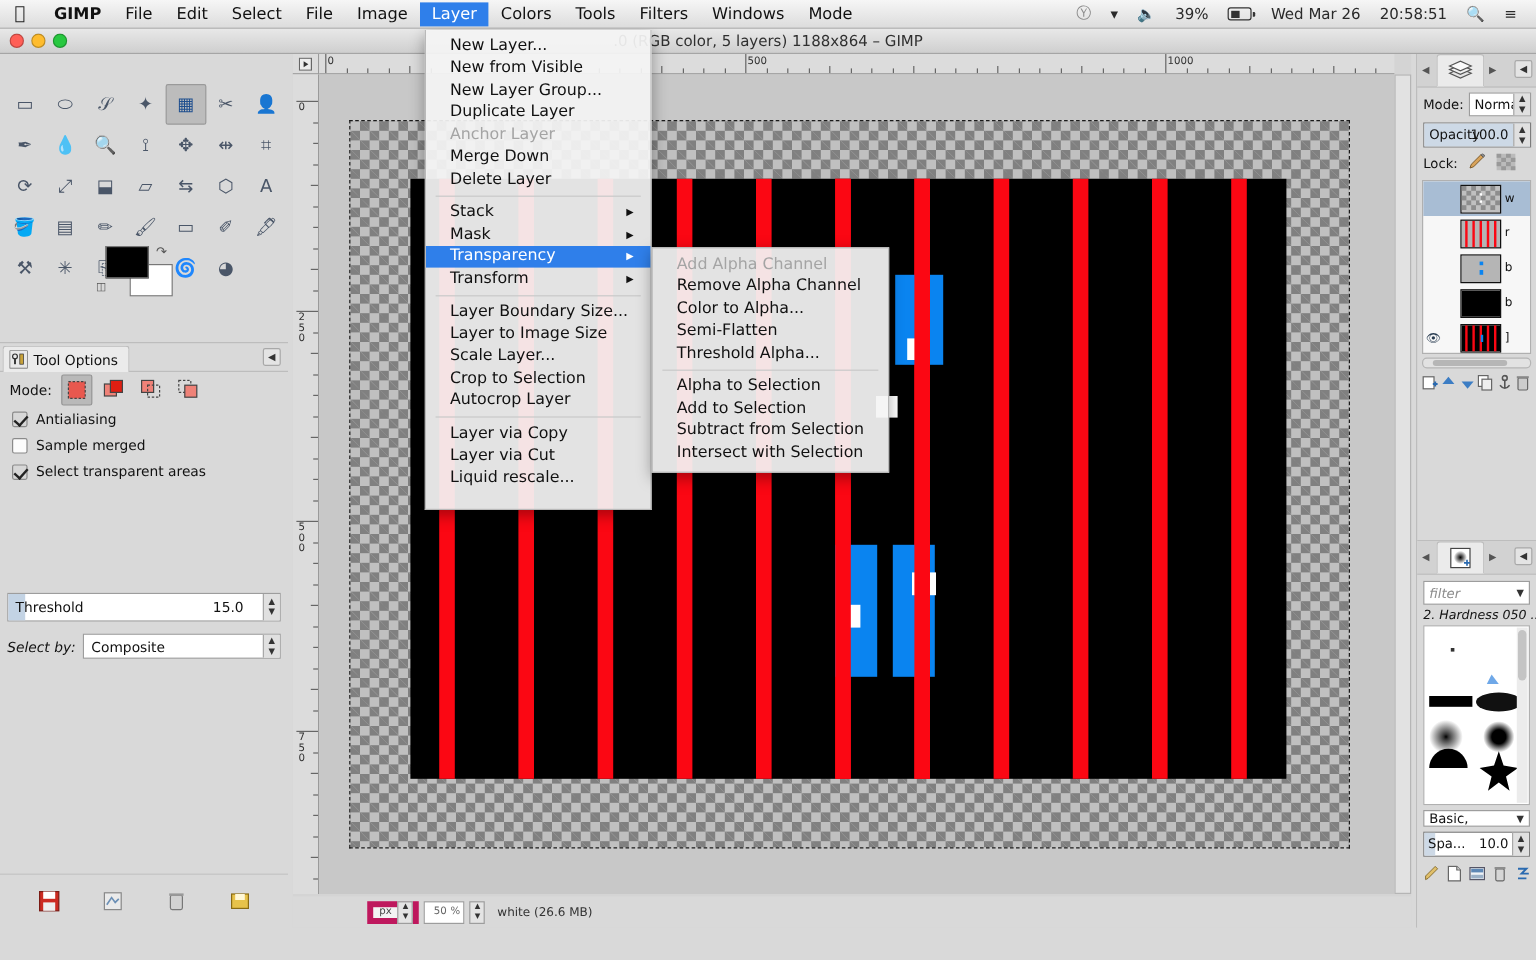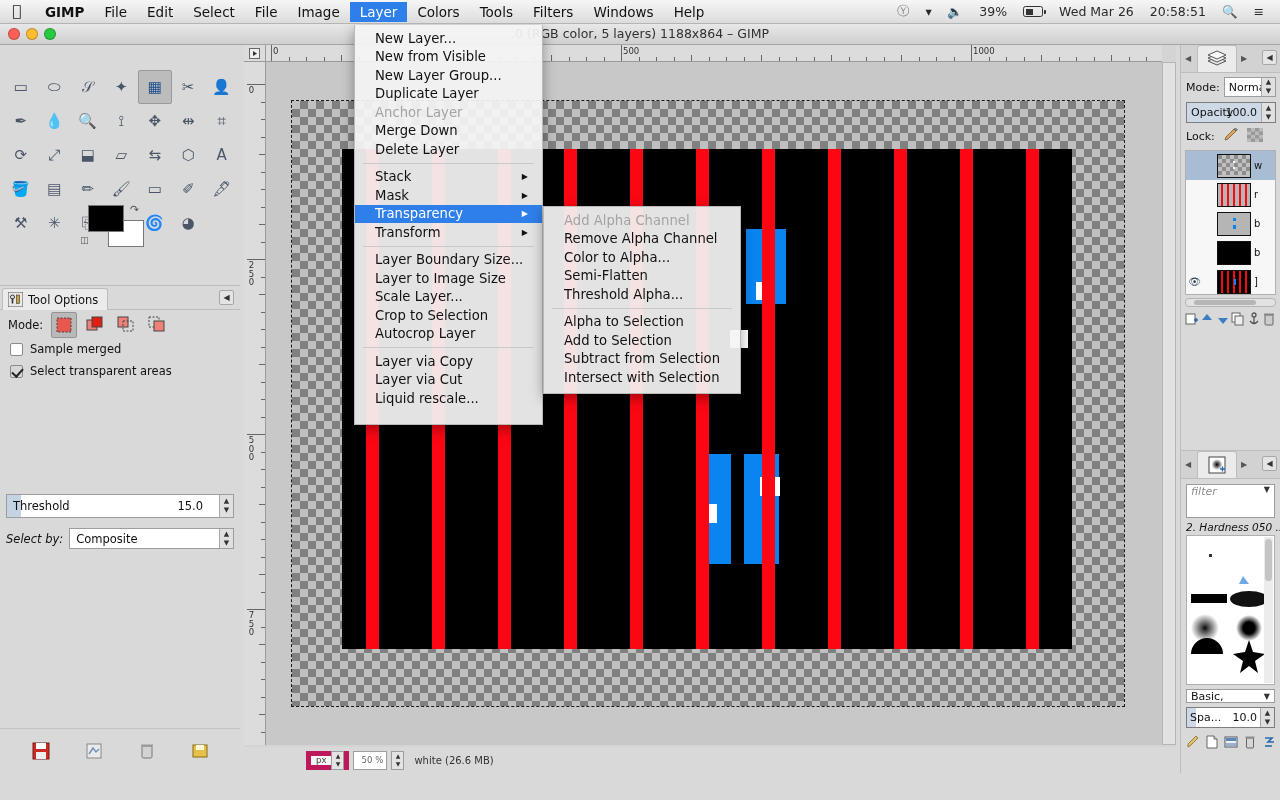--- a/index.html
+++ b/index.html
@@ -155,21 +155,21 @@
   .eye{width:17px;text-align:center;font-size:10px;color:#2a3d52;}
   .lnkcol{width:14px;}
   .lthumb{width:34px;height:24px;border:1px solid #111;background:#ccc;margin-right:3px;flex:0 0 auto;}
   .lname{font-size:10px;color:#111;white-space:nowrap;overflow:hidden;}
   #layerScroll{margin:3px 4px 0 4px;height:9px;background:#e2e2e2;border:1px solid #b5b5b5;border-radius:4px;position:relative;}
   #layerScrollThumb{position:absolute;left:8px;top:1px;height:5px;width:62px;background:#b6b6b6;border-radius:3px;}
   #layerFoot{display:flex;align-items:center;justify-content:space-around;padding:4px 3px;}
   .lfi{width:15px;height:15px;display:flex;align-items:center;justify-content:center;}
 
   #brushDock{position:absolute;left:0;top:405px;width:99px;bottom:0;border-top:1px solid #bdbdbd;background:#d9d9d9;}
-  #filterBox{margin:5px 5px 0 5px;height:34px;border:1px solid #9d9d9d;background:#fff;display:flex;position:relative;}
+  #filterBox{margin:5px 5px 0 5px;height:20px;border:1px solid #9d9d9d;background:#fff;display:flex;align-items:center;position:relative;}
   #filterBox .v{font-size:11px;color:#8d8d8d;font-style:italic;padding-left:4px;}
   #filterBox .car{position:absolute;right:4px;font-size:8px;color:#333;}
   #brushName{font-size:10.5px;color:#111;font-style:italic;padding:3px 0 2px 5px;white-space:nowrap;}
   #brushGrid{margin:0 5px;height:150px;background:#fff;border:1px solid #b0b0b0;position:relative;overflow:hidden;}
   #brushScroll{position:absolute;right:1px;top:1px;bottom:1px;width:9px;background:#ececec;}
   #brushScrollThumb{position:absolute;right:1px;top:2px;width:7px;height:42px;background:#c4c4c4;border-radius:4px;}
   #basicRow{margin:4px 5px 0 5px;height:14px;border:1px solid #9d9d9d;background:#fff;display:flex;align-items:center;position:relative;}
   #basicRow .v{font-size:11px;color:#111;padding-left:4px;}
   #basicRow .car{position:absolute;right:4px;font-size:8px;color:#333;}
   #spacingRow{margin:4px 5px 0 5px;height:21px;border:1px solid #7d7d7d;background:#fff;display:flex;align-items:center;position:relative;}
@@ -197,21 +197,21 @@
   .mrow.dis{color:#a4a4a4;}
   .mrow.hl{background:#2f7fea;color:#fff;}
   .mrow .arr{position:absolute;right:14px;font-size:8px;}
   .msep{height:1px;background:#c9c9c9;margin:4px 8px;}
 </style>
 </head>
 <body>
 
 <div id="macbar">
   <span class="apple"></span>
-  <div id="macmenus"><span class="mi bold">GIMP</span><span class="mi">File</span><span class="mi">Edit</span><span class="mi">Select</span><span class="mi">File</span><span class="mi">Image</span><span class="mi active">Layer</span><span class="mi">Colors</span><span class="mi">Tools</span><span class="mi">Filters</span><span class="mi">Windows</span><span class="mi">Help</span></div>
+  <div id="macmenus"><span class="mi bold">GIMP</span><span class="mi">File</span><span class="mi">Edit</span><span class="mi">Select</span><span class="mi">File</span><span class="mi">Image</span><span class="mi active">Layer</span><span class="mi">Colors</span><span class="mi">Tools</span><span class="mi">Filters</span><span class="mi">Windows</span><span class="mi">Mode</span></div>
   <div id="macright">
     <span class="ri dim">Ⓨ</span>
     <span class="ri">▾</span>
     <span class="ri">🔈</span>
     <span class="ri">39%</span>
     <span class="ri"><span class="batt"><i></i></span></span>
     <span class="ri">Wed Mar 26</span>
     <span class="ri">20:58:51</span>
     <span class="ri">🔍</span>
     <span class="ri">≡</span>
@@ -374,20 +374,24 @@
           </svg>
         </span>
       <span class="mbtn">
         <svg width="18" height="18" viewBox="0 0 18 18">
             <rect x="1" y="1" width="10" height="10" fill="none" stroke="#444" stroke-dasharray="2,1.5"></rect>
             <rect x="6" y="5" width="10" height="10" fill="#ef8278" stroke="#444"></rect>
           </svg>
         </span>
     </div>
 
+    <div class="ck">
+      <span class="box on"></span>
+      <span class="t">Antialiasing</span>
+    </div>
     <div class="ck">
       <span class="box"></span>
       <span class="t">Sample merged</span>
     </div>
     <div class="ck">
       <span class="box on"></span>
       <span class="t">Select transparent areas</span>
     </div>
 
     <div id="thrRow">

